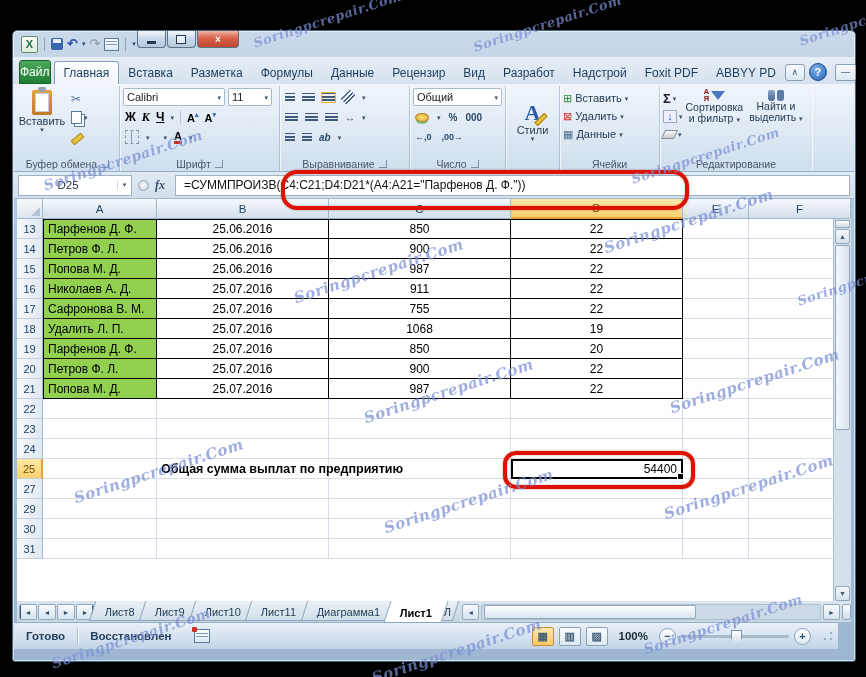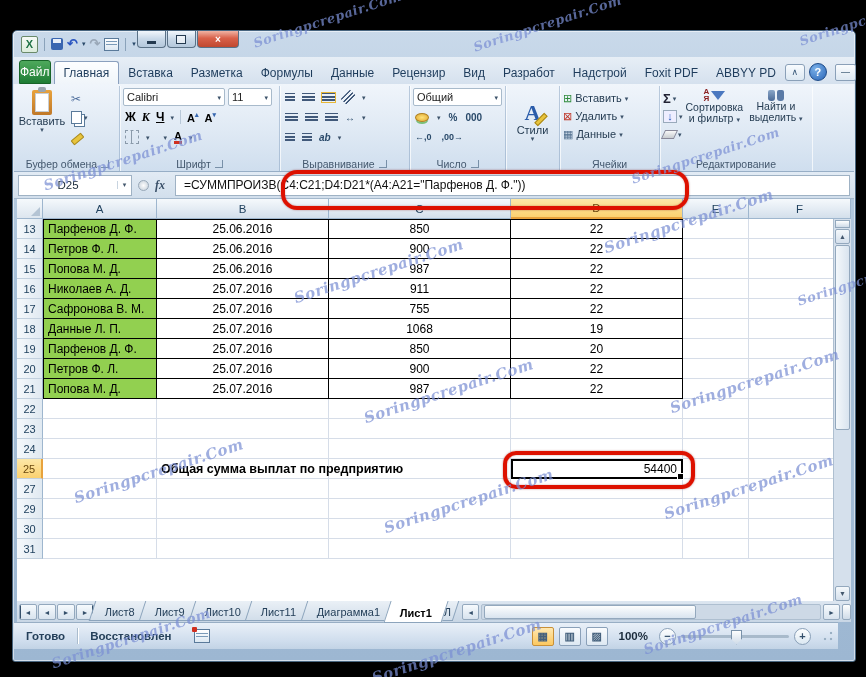--- a/index.html
+++ b/index.html
@@ -522,21 +522,21 @@
             <div class="rh w0">17</div>
             <div class="gc w1 t green left first">Сафронова В. М.</div>
             <div class="gc w2 t">25.07.2016</div>
             <div class="gc w3 t">755</div>
             <div class="gc w4 t">22</div>
             <div class="gc w5"></div>
             <div class="gc w6"></div>
           </div>
           <div class="grow">
             <div class="rh w0">18</div>
-            <div class="gc w1 t green left first">Данные Л. П.</div>
+            <div class="gc w1 t green left first">Удалить Л. П.</div>
             <div class="gc w2 t">25.07.2016</div>
             <div class="gc w3 t">1068</div>
             <div class="gc w4 t">19</div>
             <div class="gc w5"></div>
             <div class="gc w6"></div>
           </div>
           <div class="grow">
             <div class="rh w0">19</div>
             <div class="gc w1 t green left first">Парфенов Д. Ф.</div>
             <div class="gc w2 t">25.07.2016</div>

